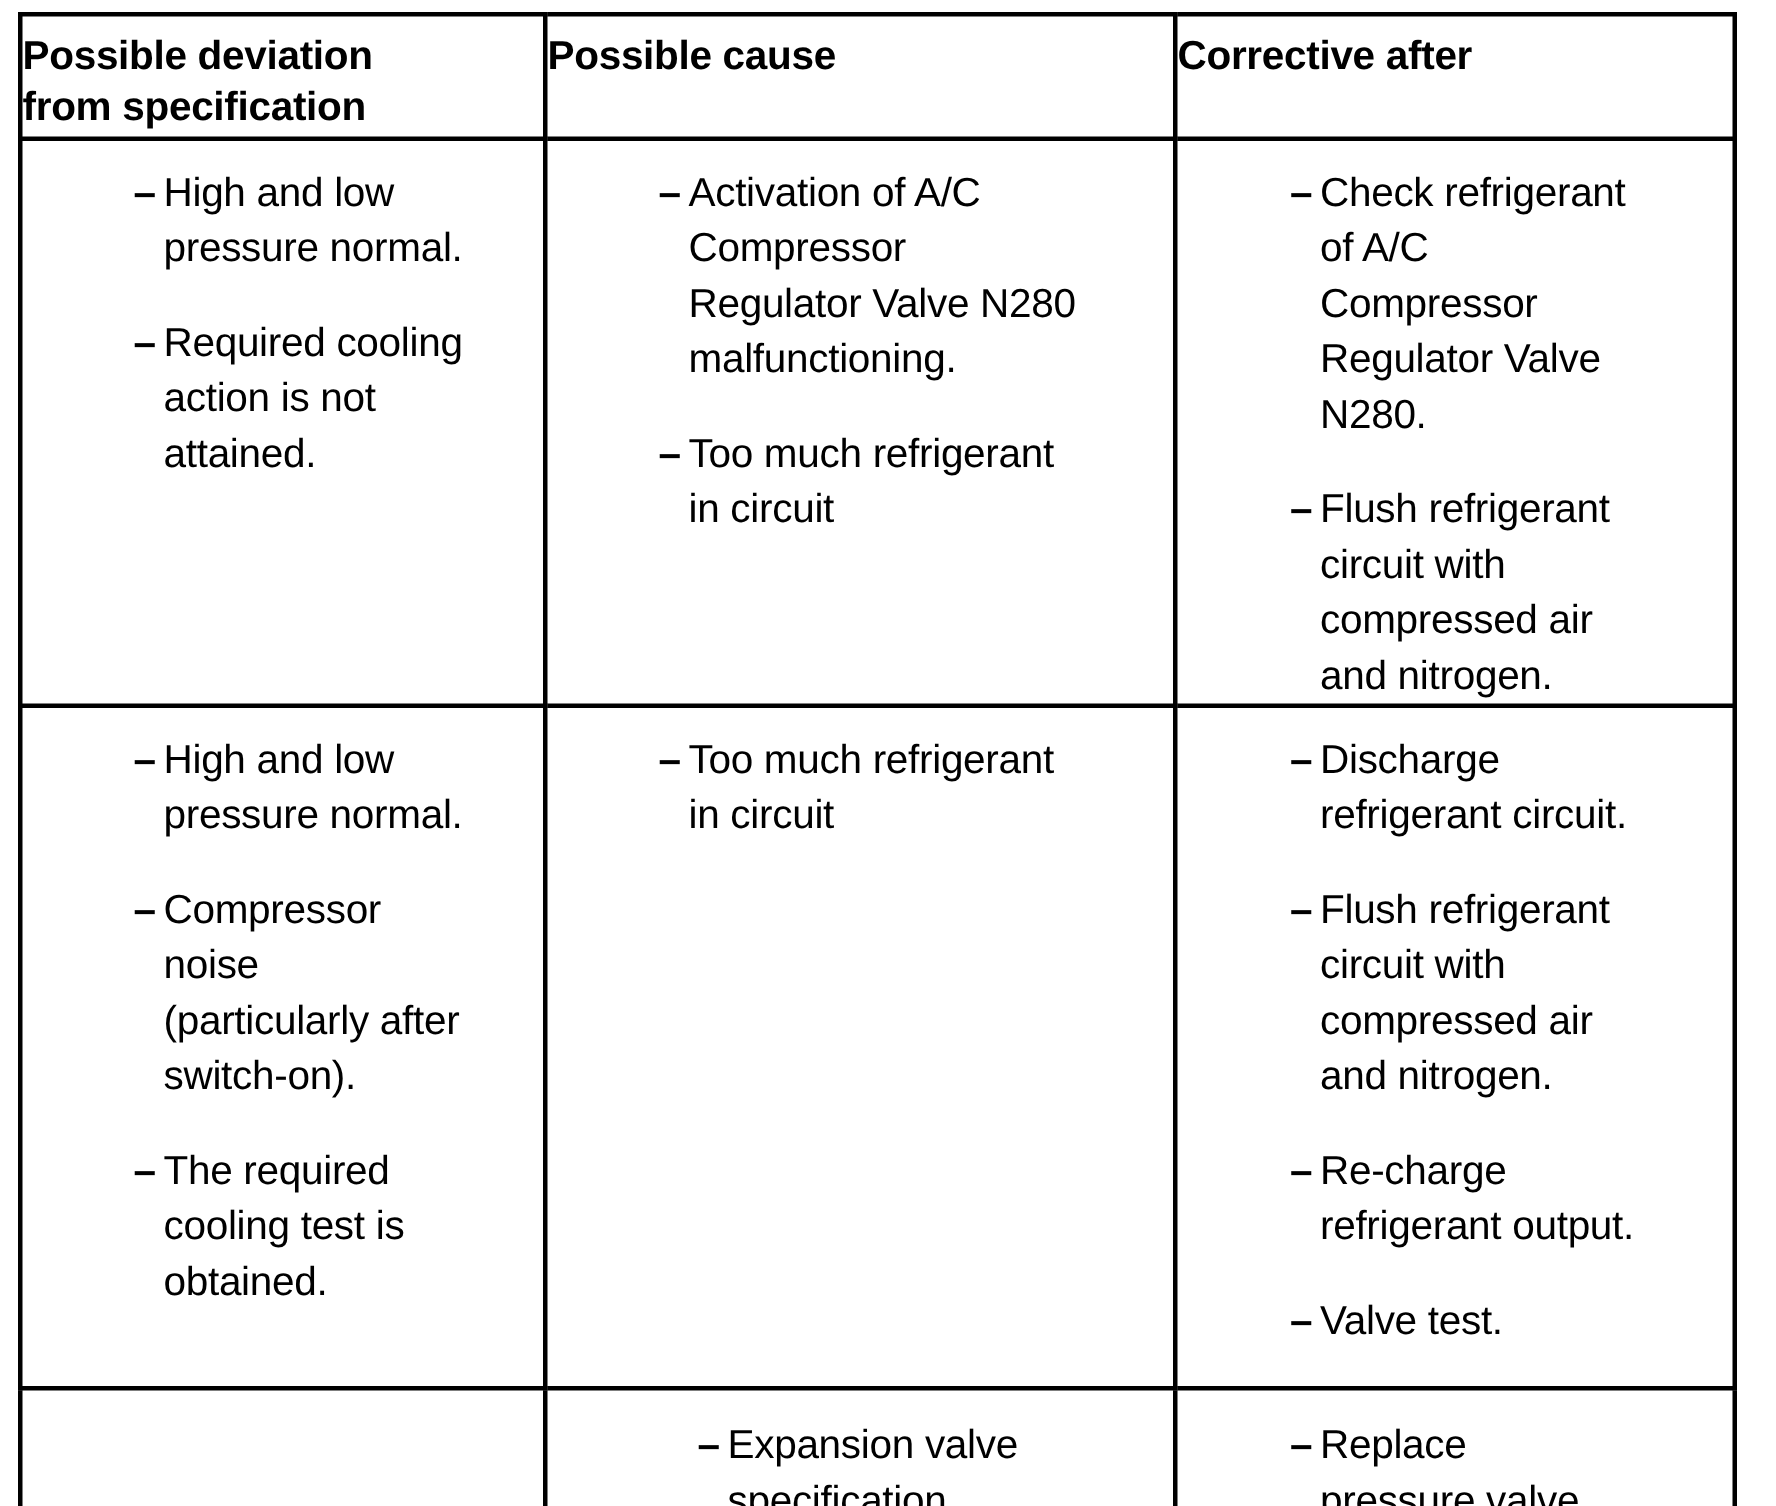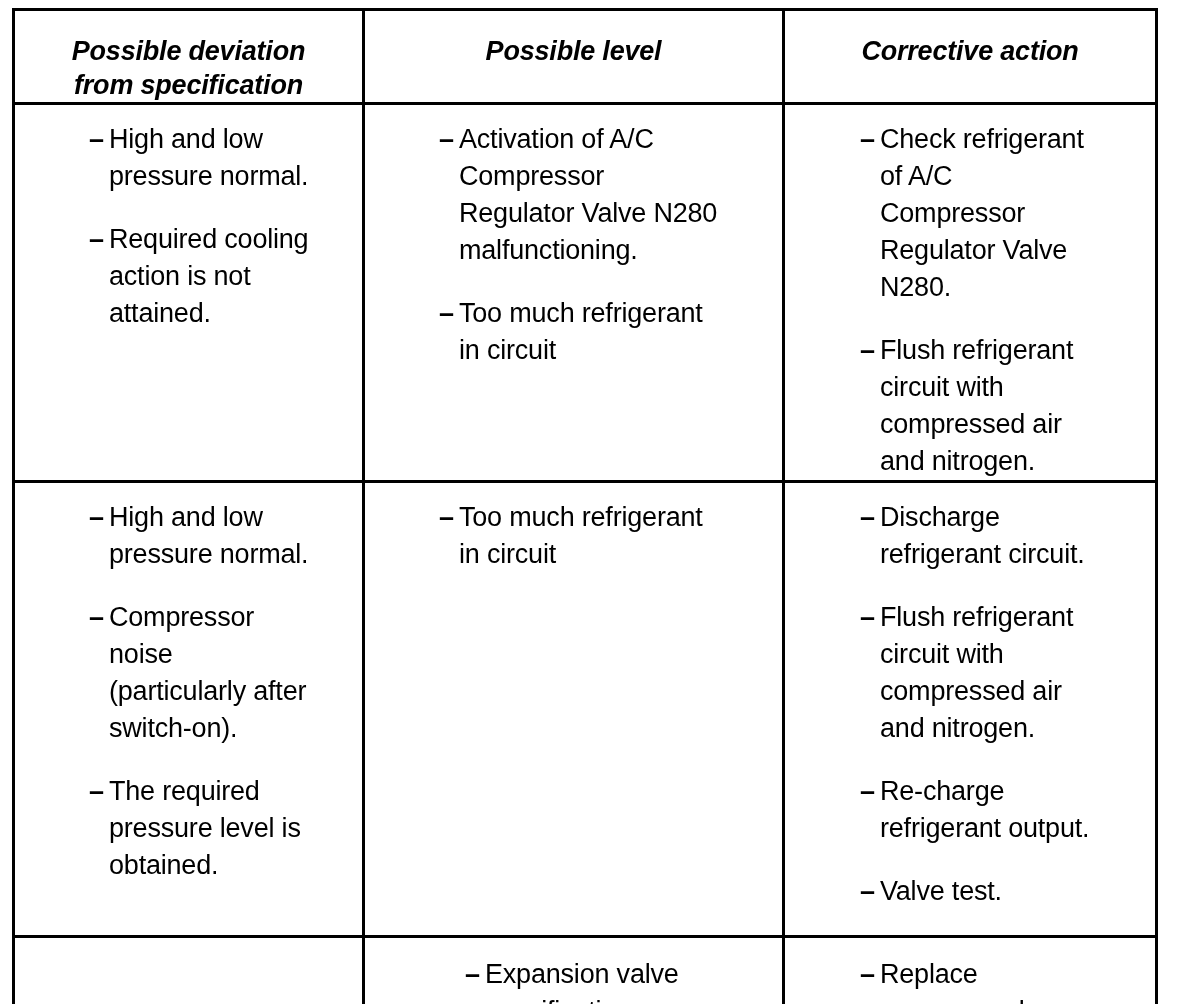--- a/index.html
+++ b/index.html
@@ -46,24 +46,23 @@
 
   
   thead th {
     height: 80px;
     vertical-align: top;
   }
   .hdr {
     font-weight: bold;
     font-size: 27px;
     line-height: 34px;
-    text-align: center;
-    padding-top: 23px;
+    text-align: left;
+    padding-top: 9px;
     letter-spacing: -0.2px;
-    font-style: italic;
   }
 
   
   .cell {
     font-size: 27px;
     line-height: 37px;
     letter-spacing: -0.2px;
   }
 
   .cell.r1 { height: 368px; }
@@ -123,24 +122,24 @@
       <col class="c2">
       <col class="c3">
     </colgroup>
     <thead>
       <tr>
         <th>
           <div class="hdr" style="white-space: pre-line;">Possible deviation
 from specification</div>
         </th>
         <th>
-          <div class="hdr" style="white-space: pre-line;">Possible level</div>
+          <div class="hdr" style="white-space: pre-line;">Possible cause</div>
         </th>
         <th>
-          <div class="hdr" style="white-space: pre-line;">Corrective action</div>
+          <div class="hdr" style="white-space: pre-line;">Corrective after</div>
         </th>
       </tr>
     </thead>
     <tbody>
 
       <tr class="row1">
         <td class="cell r1 col1">
           <div class="blocklist">
             <div class="bl-inner">
               <div class="item">
@@ -210,21 +209,21 @@
               <div class="item">
                 <span class="dash">–</span>
                 <span class="txt">Compressor
 noise
 (particularly after
 switch-on).</span>
               </div>
               <div class="item">
                 <span class="dash">–</span>
                 <span class="txt">The required
-pressure level is
+cooling test is
 obtained.</span>
               </div>
             </div>
           </div>
         </td>
         <td class="cell r2 col2">
           <div class="blocklist">
             <div class="bl-inner">
               <div class="item">
                 <span class="dash">–</span>

